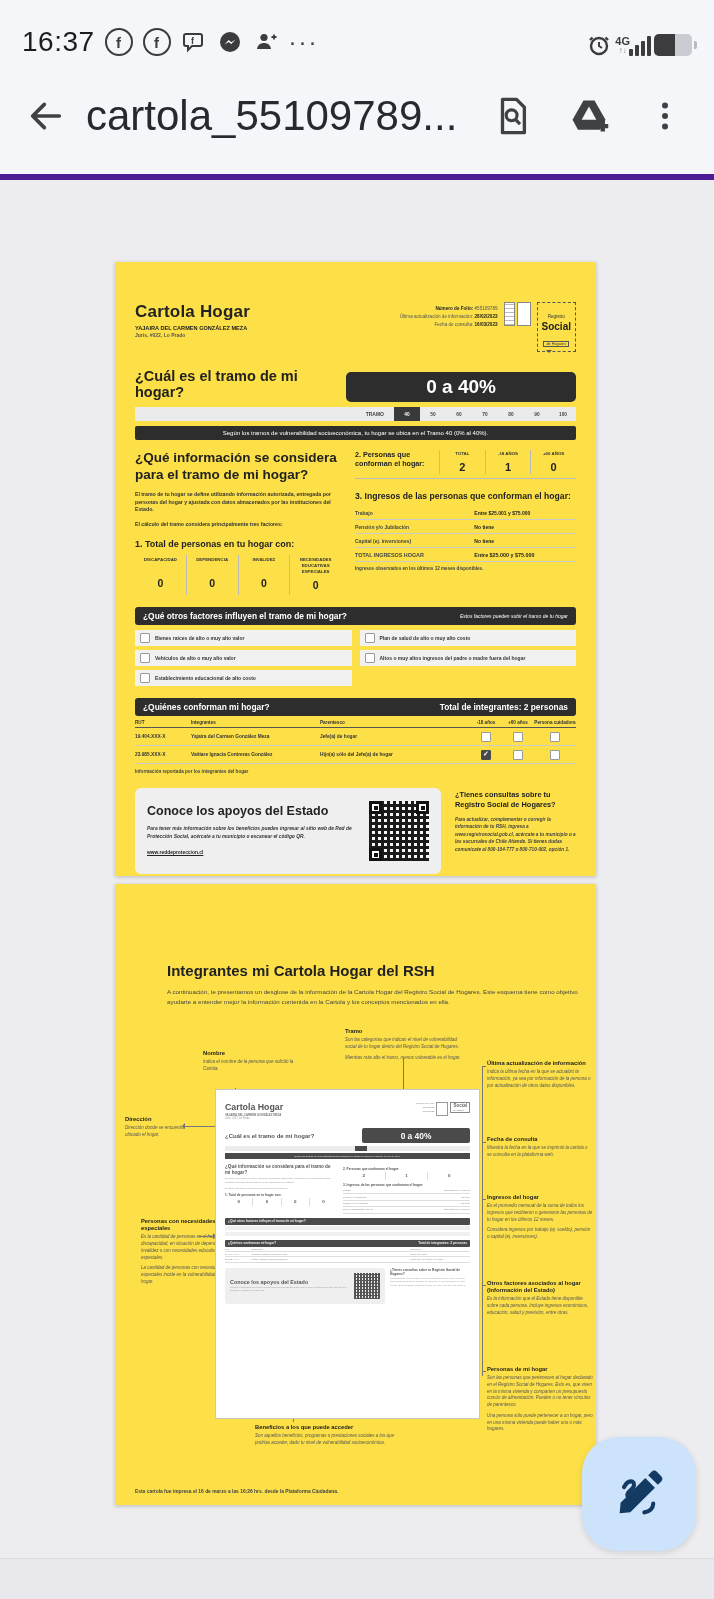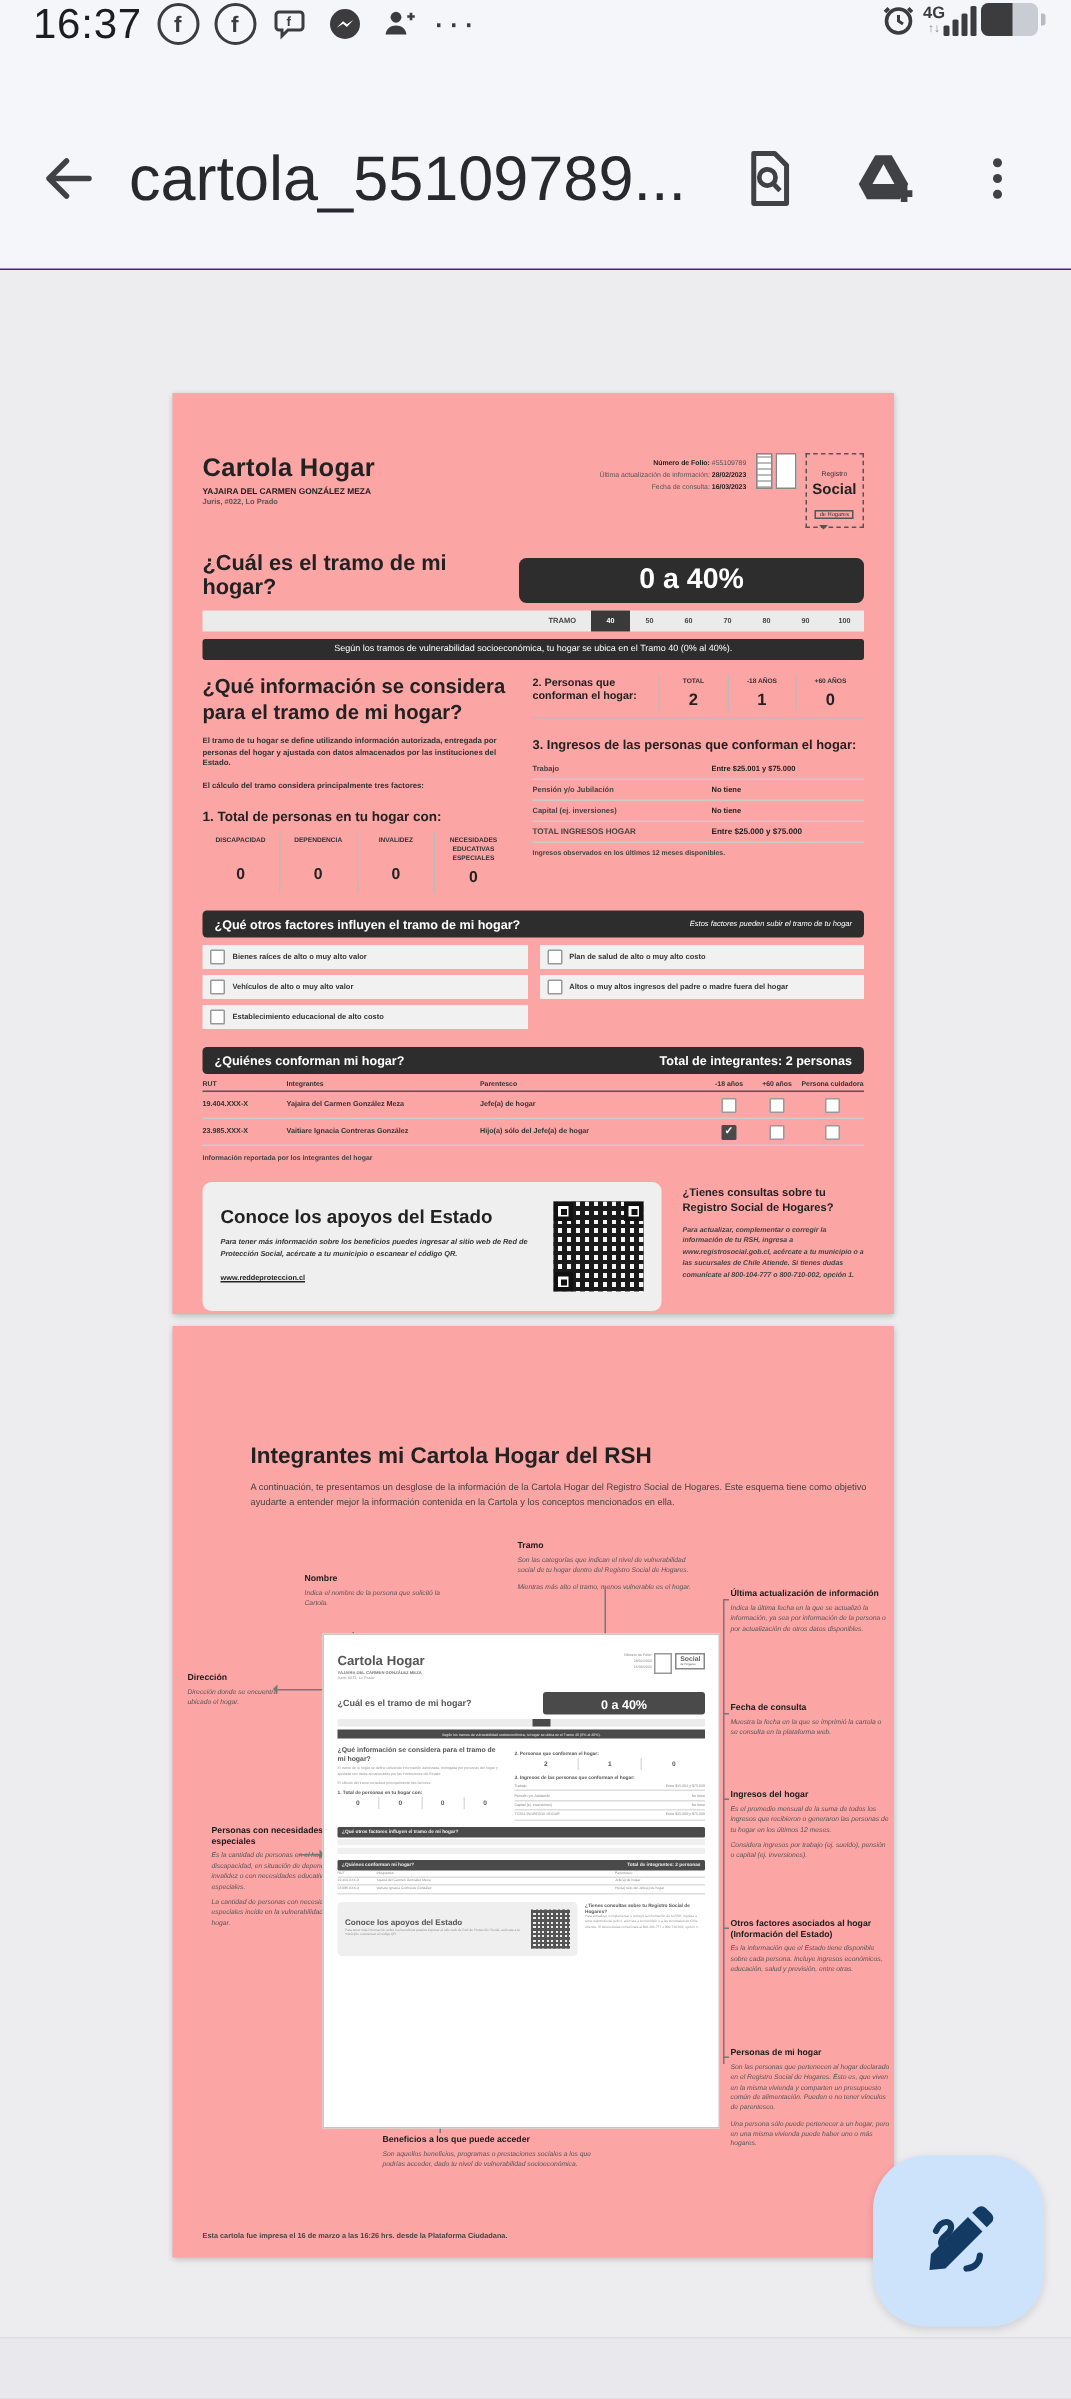--- a/index.html
+++ b/index.html
@@ -1,46 +1,46 @@
 <!DOCTYPE html>
 <html><head>
 <meta charset="utf-8">
 <style>
   html,body{margin:0;padding:0;}
   body{font-family:"Liberation Sans",sans-serif;background:#9a9a9a;}
   .screen{position:relative;width:714px;height:1599px;background:#ededf0;overflow:hidden;margin:0 auto;}
 
   
-  .statusbar{position:absolute;top:0;left:0;right:0;height:58px;background:#f4f6fa;display:flex;align-items:flex-start;justify-content:space-between;padding:0 22px;box-sizing:border-box;}
+  .statusbar{position:absolute;top:0;left:0;right:0;height:58px;background:#f4f6fa;display:flex;align-items:flex-end;justify-content:space-between;padding:0 22px;box-sizing:border-box;}
   .sb-left{display:flex;align-items:center;gap:10px;}
   .sb-time{font-size:28px;color:#1d1d1f;letter-spacing:.5px;}
   .sb-ic{width:26px;height:26px;display:inline-flex;align-items:center;justify-content:center;}
   .sb-ic svg{width:24px;height:24px;}
   .sb-right{display:flex;align-items:center;gap:3px;}
   .fb-circle{width:24px;height:24px;border:2.5px solid #3c3c3f;border-radius:50%;display:flex;align-items:center;justify-content:center;font-size:15px;font-weight:bold;color:#3c3c3f;}
   .dots3{font-size:24px;color:#3c3c3f;letter-spacing:2px;line-height:10px;}
   .net4g{display:flex;flex-direction:column;align-items:center;line-height:1;margin-right:-4px;}
   .net4g .t{font-size:11px;font-weight:bold;color:#3c3c3f;}
   .net4g .a{font-size:8px;color:#8b8b8e;}
   .sigbars{display:flex;align-items:flex-end;gap:2px;height:22px;}
   .sigbars i{display:block;width:4px;background:#3c3c3f;border-radius:1px;}
   .battery{position:relative;width:38px;height:22px;border-radius:5px;background:#c9ccd2;}
   .battery .fill{position:absolute;left:0;top:0;bottom:0;width:55%;background:#3c3c3f;border-radius:5px 0 0 5px;}
   .battery .cap{position:absolute;right:-5px;top:7px;width:3px;height:8px;background:#b7bac0;border-radius:0 2px 2px 0;}
 
   
-  .appbar{position:absolute;top:58px;left:0;right:0;height:122px;background:#f4f6fa;border-bottom:1px solid #4c1d95;display:flex;align-items:center;padding:0 18px;box-sizing:border-box;}
+  .appbar{position:absolute;top:58px;left:0;right:0;height:122px;background:#f4f6fa;border-bottom:6px solid #4c1d95;display:flex;align-items:center;padding:0 18px;box-sizing:border-box;}
   .ab-back{width:56px;height:56px;display:flex;align-items:center;justify-content:center;border-radius:50%;}
   .ab-title{flex:1;font-size:42px;color:#27292e;margin-left:12px;white-space:nowrap;overflow:hidden;}
   .ab-actions{display:flex;align-items:center;gap:14px;}
   .ab-btn{width:62px;height:62px;display:flex;align-items:center;justify-content:center;border-radius:50%;}
 
   
   .content{position:absolute;top:181px;left:0;right:0;bottom:0;background:#ededf0;}
-  .page{position:absolute;left:115px;width:481px;background:#fca5a5;box-shadow:0 1px 4px rgba(0,0,0,.22);box-sizing:border-box;color:#222;}
+  .page{position:absolute;left:115px;width:481px;background:#fde047;box-shadow:0 1px 4px rgba(0,0,0,.22);box-sizing:border-box;color:#222;}
 
   
   .page1{top:81px;height:614px;padding:40px 20px 0;}
   .p1-head{display:flex;justify-content:space-between;}
   .p1-title{font-size:17px;font-weight:bold;margin:0;letter-spacing:.2px;}
   .p1-name{font-size:5.6px;font-weight:bold;margin-top:3px;color:#222;}
   .p1-addr{font-size:5px;color:#555;margin-top:1px;font-weight:bold;}
   .p1-meta{display:flex;gap:6px;align-items:flex-start;}
   .meta-lines{text-align:right;font-size:4.6px;color:#555;line-height:1.7;margin-top:3px;}
   .meta-lines b{color:#222;}

